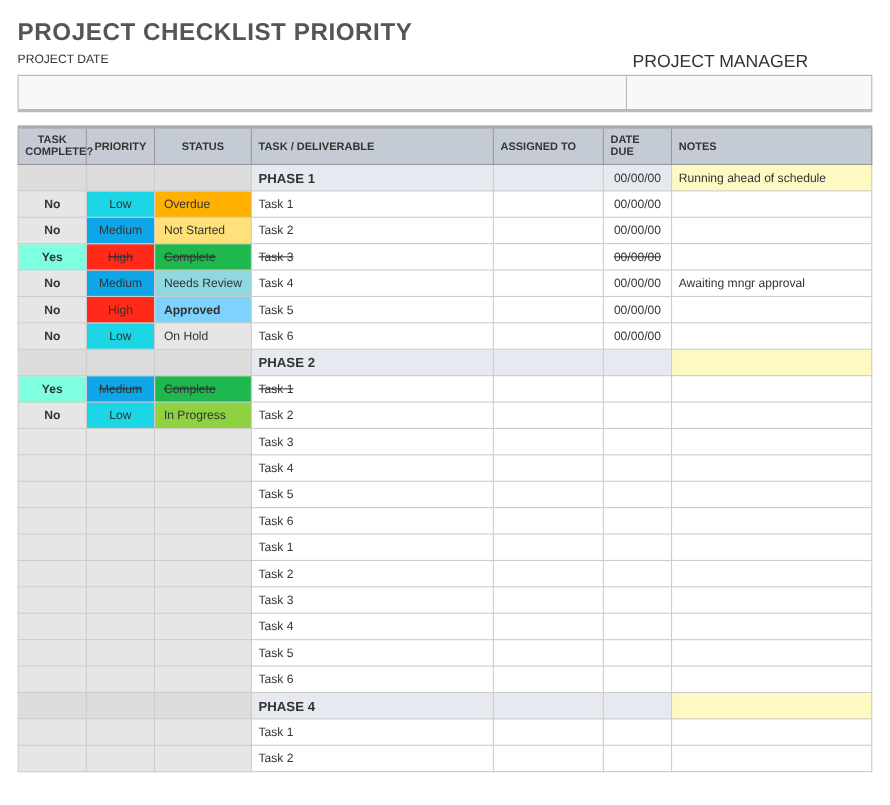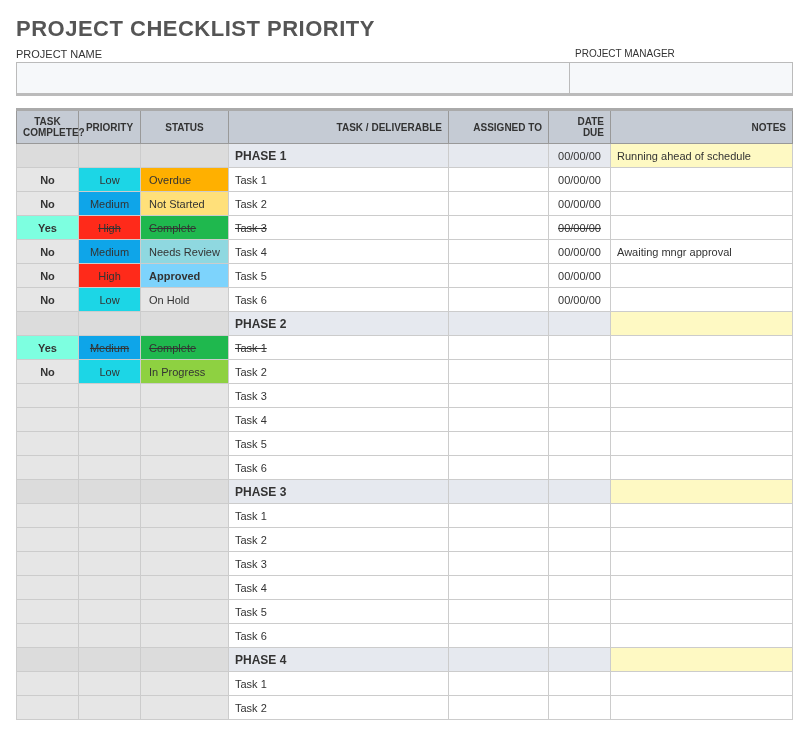--- a/index.html
+++ b/index.html
@@ -23,21 +23,21 @@
     margin-top: 2px;
   }
   .top-labels .lbl-left {
     width: 553px;
     font-size: 11px;
     padding-left: 0px;
     color: #333;
   }
   .top-labels .lbl-right {
     flex: 1;
-    font-size: 10px;
+    font-size: 16px;
     padding-left: 6px;
     color: #333;
   }
   .top-inputs {
     display: flex;
     border: 1px solid #bbb;
     border-bottom: 3px solid #bbb;
     margin-top: 2px;
     margin-bottom: 12px;
     background: #f6f8fa;
@@ -62,21 +62,21 @@
   col.c-task { width: 220px; }
   col.c-assigned { width: 100px; }
   col.c-due { width: 62px; }
   col.c-notes { width: auto; }
   th {
     background: #c5cbd4;
     border: 1px solid #999;
     font-size: 10px;
     font-weight: bold;
     padding: 4px 6px;
-    text-align: right;
+    text-align: left;
     color: #333;
     border-top: 3px solid #aaa;
     height: 34px;
     vertical-align: middle;
   }
   th.center { text-align: center; }
   td {
     border: 1px solid #ccc;
     padding: 4px 6px;
     height: 24px;
@@ -119,21 +119,21 @@
   .st-inprogress { background: #8ed141; }
   .strike { text-decoration: line-through; }
   .empty-3 { background: #e6e6e6; }
 </style>
 </head>
 <body>
 
 <div class="title">PROJECT CHECKLIST PRIORITY</div>
 
 <div class="top-labels">
-  <div class="lbl-left">PROJECT NAME</div>
+  <div class="lbl-left">PROJECT DATE</div>
   <div class="lbl-right">PROJECT MANAGER</div>
 </div>
 <div class="top-inputs">
   <div class="in-left"></div>
   <div class="in-right"></div>
 </div>
 
 <table>
   <colgroup>
     <col class="c-complete">
@@ -275,29 +275,20 @@
       </tr>
       <tr>
         <td class="empty-3"></td>
         <td class="empty-3 "></td>
         <td class="empty-3 "></td>
         <td class="">Task 6</td>
         <td></td>
         <td class="col-due "></td>
         <td></td>
       </tr>
-      <tr class="phase-row">
-        <td class="phase-blank"></td>
-        <td class="phase-blank"></td>
-        <td class="phase-blank"></td>
-        <td>PHASE 3</td>
-        <td></td>
-        <td class="phase-due"></td>
-        <td class="phase-notes"></td>
-      </tr>
       <tr>
         <td class="empty-3"></td>
         <td class="empty-3 "></td>
         <td class="empty-3 "></td>
         <td class="">Task 1</td>
         <td></td>
         <td class="col-due "></td>
         <td></td>
       </tr>
       <tr>

